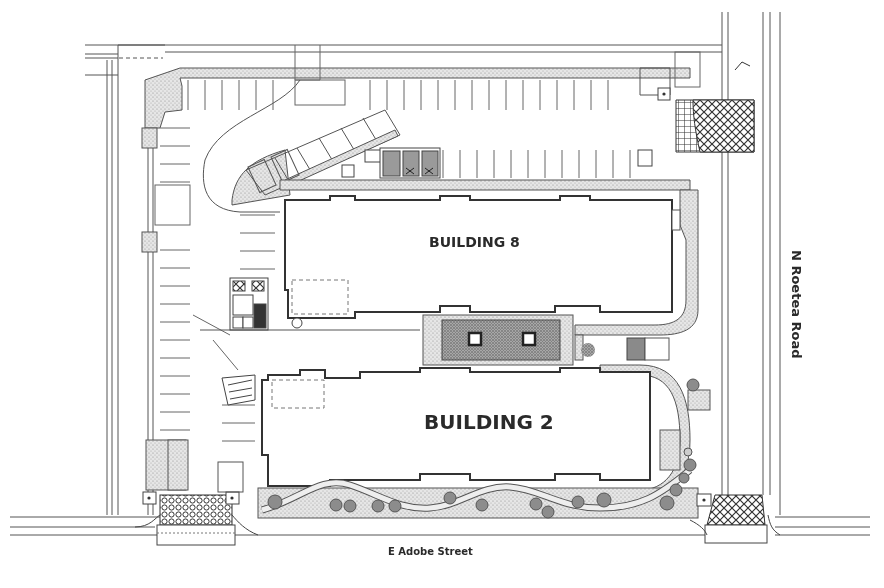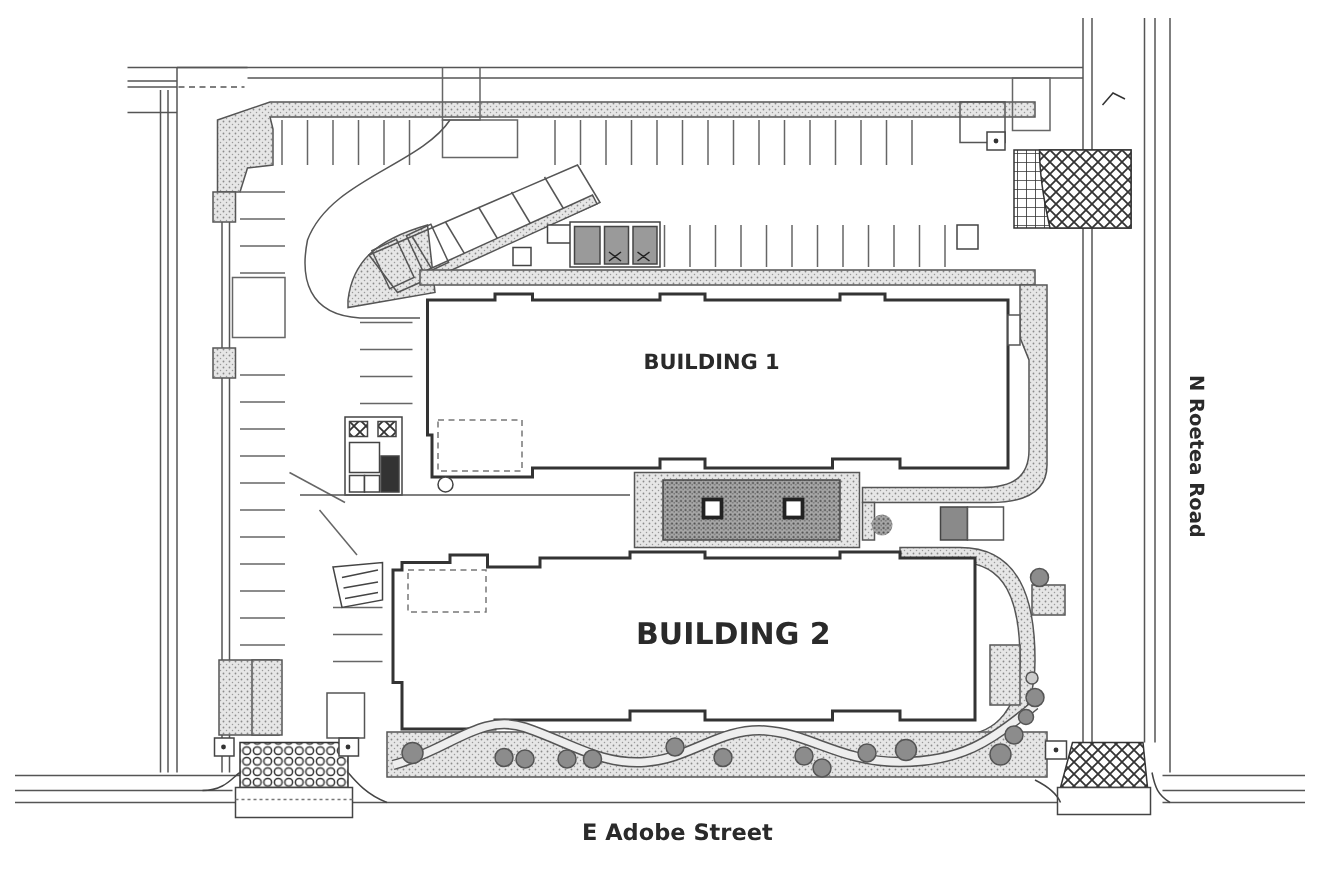--- a/index.html
+++ b/index.html
@@ -1,21 +1,21 @@
 <!DOCTYPE html>
 <html><head>
 <meta charset="utf-8">
 <style>
   html,body{margin:0;padding:0;background:#ffffff;}
   body{width:884px;height:588px;overflow:hidden;position:relative;font-family:"DejaVu Sans","Liberation Sans",sans-serif;}
   #plan{position:absolute;left:0;top:0;width:884px;height:588px;}
   .lbl{position:absolute;font-weight:bold;color:#2a2a2a;font-family:"DejaVu Sans","Liberation Sans",sans-serif;white-space:nowrap;}
   #b1-label{left:429px;top:234px;font-size:14px;}
   #b2-label{left:424px;top:410px;font-size:20px;}
-  #street-s{left:388px;top:546px;font-size:15px;}
+  #street-s{left:388px;top:546px;font-size:10px;}
   #street-e{left:785px;top:250px;font-size:13px;transform-origin:0 0;transform:translate(0,0) rotate(90deg);left:804px;}
 </style>
 </head>
 <body>
 
 <svg id="plan" viewBox="0 0 884 588" xmlns="http://www.w3.org/2000/svg">
   <defs>
     <pattern id="stip" width="4" height="4" patternUnits="userSpaceOnUse">
       <rect width="4" height="4" fill="#e6e6e6"></rect>
       <circle cx="1" cy="1" r="0.6" fill="#8a8a8a"></circle>
@@ -283,16 +283,16 @@
   <g>
     <path d="M715 495 L762 495 L765 525 L707 525 Z" fill="url(#xhatch)" stroke="#333"></path>
     <rect x="705" y="525" width="62" height="18" fill="#fff" stroke="#444"></rect>
     <rect x="697" y="494" width="14" height="12" fill="#fff" stroke="#444"></rect>
     <circle cx="704" cy="500" r="1.6" fill="#333"></circle>
     <path d="M690 520 C700 525 705 530 707 535" fill="none" stroke="#444"></path>
     <path d="M768 515 C770 525 772 530 780 535" fill="none" stroke="#444"></path>
   </g>
 </svg>
 
-<div class="lbl" id="b1-label">BUILDING 1</div>
+<div class="lbl" id="b1-label">BUILDING 8</div>
 <div class="lbl" id="b2-label">BUILDING 2</div>
 <div class="lbl" id="street-s">E Adobe Street</div>
 <div class="lbl" id="street-e">N Roetea Road</div>
 
 </body></html>

